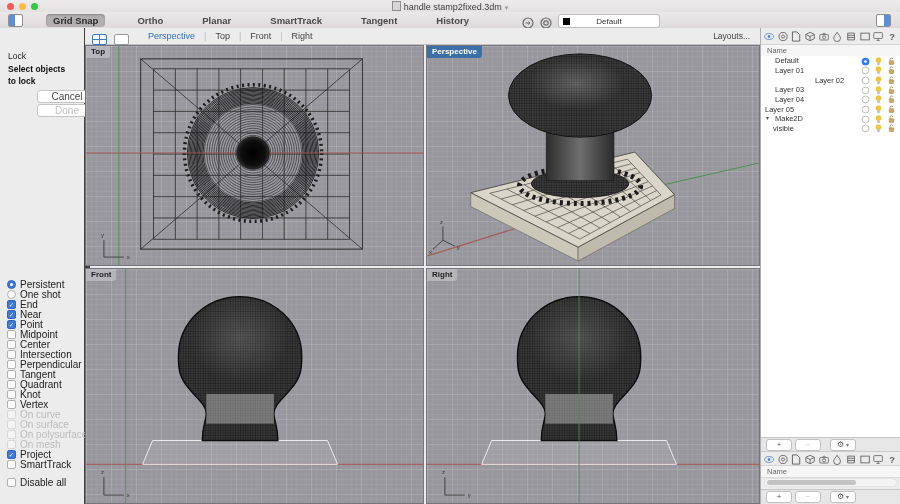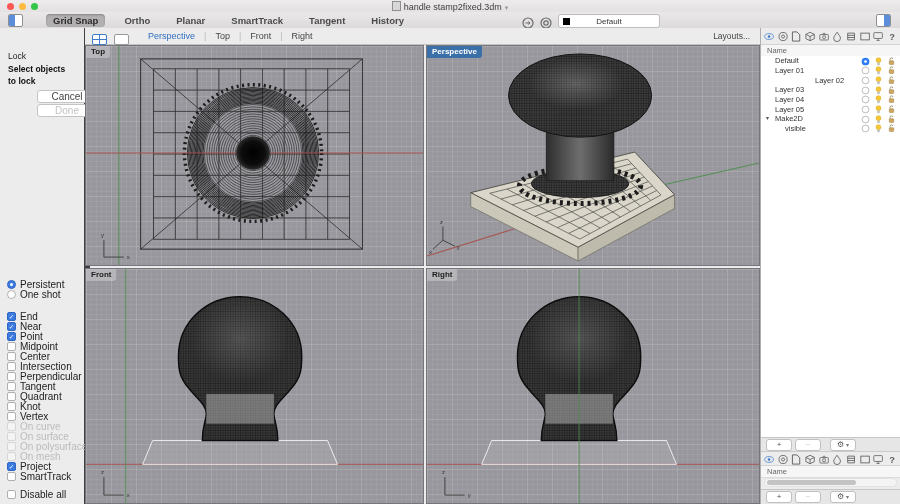--- a/index.html
+++ b/index.html
@@ -11,21 +11,21 @@
   .title-wrap{position:absolute;left:0;right:0;top:1px;text-align:center;font-size:9px;color:#3f3f3f;white-space:nowrap;}
   .doc-ico{display:inline-block;width:7px;height:8px;background:#d8d8d8;border:1px solid #8f8f8f;margin-right:3px;vertical-align:-1px;}
   .title-chev{color:#9a9a9a;font-size:7px;margin-left:3px;}
   
   .toolbar{position:absolute;top:12px;left:0;right:0;height:16px;background:linear-gradient(#eae8e9,#dcdadb);border-bottom:1px solid #b4b2b3;}
   .side-toggle{position:absolute;top:2px;width:13px;height:11px;border:1px solid #8f8f8f;border-radius:2px;background:#fff;overflow:hidden;}
   .side-toggle.left{left:8px;}
   .side-toggle.left::before{content:"";position:absolute;left:0;top:0;bottom:0;width:6px;background:#5b8dd9;}
   .side-toggle.right{right:9px;}
   .side-toggle.right::before{content:"";position:absolute;right:0;top:0;bottom:0;width:6px;background:#5b8dd9;}
-  .tb-buttons{position:absolute;left:46px;top:1.5px;display:flex;gap:12px;align-items:center;}
+  .tb-buttons{position:absolute;left:46px;top:1.5px;display:flex;gap:25px;align-items:center;}
   .tb-btn{font-size:9.5px;font-weight:bold;color:#4a4a4a;padding:1px 7px;border-radius:4px;white-space:nowrap;}
   .tb-btn.active{background:#b2b0b1;color:#2d2d2d;box-shadow:inset 0 1px 2px rgba(0,0,0,.25);}
   .tb-center{position:absolute;left:522px;top:2px;display:flex;align-items:center;gap:6px;}
   .circ{width:12px;height:12px;color:#6d6d6d;}
   .circ svg{width:100%;height:100%;}
   .layer-pill{width:100px;height:12px;background:#fff;border:1px solid #bdbdbd;border-radius:3px;display:flex;align-items:center;font-size:8px;color:#333;}
   .swatch{width:7px;height:7px;background:#000;margin:0 4px;flex:0 0 7px;}
   .pill-txt{flex:1;text-align:center;margin-right:15px;}
   
   .left-panel{position:absolute;top:28px;left:0;width:90px;bottom:0;background:#ececec;border-right:6px solid #404040;box-sizing:border-box;}
@@ -152,21 +152,21 @@
     <div class="btn done">Done</div>
     <div class="osnap" id="osnap-list">
         <div class="os-row">
           <span class="radio on"></span>
           <span class="os-label">Persistent</span>
         </div>
         <div class="os-row">
           <span class="radio"></span>
           <span class="os-label">One shot</span>
         </div>
-        <div class="os-row" style="margin-top: 12px;">
+        <div class="os-row" style="margin-top: 0;">
           <span class="cb on">✓</span>
           <span class="os-label">End</span>
         </div>
         <div class="os-row">
           <span class="cb on">✓</span>
           <span class="os-label">Near</span>
         </div>
         <div class="os-row">
           <span class="cb on">✓</span>
           <span class="os-label">Point</span>
@@ -577,21 +577,21 @@
           <span class="lic bulb"><svg viewBox="0 0 10 13">
               <circle cx="5" cy="4.6" r="3.6" fill="#f7c832" stroke="#c99f1e" stroke-width=".6"></circle>
               <rect x="3.6" y="8.4" width="2.8" height="3" rx=".6" fill="#cfcfcf" stroke="#999" stroke-width=".5"></rect>
             </svg></span>
           <span class="lic lock"><svg viewBox="0 0 10 13">
               <path d="M3 5.4V3.4a2 2 0 0 1 4-.4" fill="none" stroke="#8a7b52" stroke-width="1.1"></path>
               <rect x="1.8" y="5.4" width="6.4" height="5.4" rx="1" fill="#cfa75e" stroke="#9b7d3f" stroke-width=".7"></rect>
             </svg></span>
         </div>
         <div class="lrow">
-          <span class="lname" style="padding-left: 14px;">Layer 05</span>
+          <span class="lname" style="padding-left: 4px;">Layer 05</span>
           <span class="lic radio-c"><svg viewBox="0 0 10 10">
               <circle cx="5" cy="5" r="3.8" fill="#fff" stroke="#b6b6b6"></circle>
             </svg></span>
           <span class="lic bulb"><svg viewBox="0 0 10 13">
               <circle cx="5" cy="4.6" r="3.6" fill="#f7c832" stroke="#c99f1e" stroke-width=".6"></circle>
               <rect x="3.6" y="8.4" width="2.8" height="3" rx=".6" fill="#cfcfcf" stroke="#999" stroke-width=".5"></rect>
             </svg></span>
           <span class="lic lock"><svg viewBox="0 0 10 13">
               <path d="M3 5.4V3.4a2 2 0 0 1 4-.4" fill="none" stroke="#8a7b52" stroke-width="1.1"></path>
               <rect x="1.8" y="5.4" width="6.4" height="5.4" rx="1" fill="#cfa75e" stroke="#9b7d3f" stroke-width=".7"></rect>
@@ -606,21 +606,21 @@
           <span class="lic bulb"><svg viewBox="0 0 10 13">
               <circle cx="5" cy="4.6" r="3.6" fill="#f7c832" stroke="#c99f1e" stroke-width=".6"></circle>
               <rect x="3.6" y="8.4" width="2.8" height="3" rx=".6" fill="#cfcfcf" stroke="#999" stroke-width=".5"></rect>
             </svg></span>
           <span class="lic lock"><svg viewBox="0 0 10 13">
               <path d="M3 5.4V3.4a2 2 0 0 1 4-.4" fill="none" stroke="#8a7b52" stroke-width="1.1"></path>
               <rect x="1.8" y="5.4" width="6.4" height="5.4" rx="1" fill="#cfa75e" stroke="#9b7d3f" stroke-width=".7"></rect>
             </svg></span>
         </div>
         <div class="lrow">
-          <span class="lname" style="padding-left: 24px;">visible</span>
+          <span class="lname" style="padding-left: 12px;">visible</span>
           <span class="lic radio-c"><svg viewBox="0 0 10 10">
               <circle cx="5" cy="5" r="3.8" fill="#fff" stroke="#b6b6b6"></circle>
             </svg></span>
           <span class="lic bulb"><svg viewBox="0 0 10 13">
               <circle cx="5" cy="4.6" r="3.6" fill="#f7c832" stroke="#c99f1e" stroke-width=".6"></circle>
               <rect x="3.6" y="8.4" width="2.8" height="3" rx=".6" fill="#cfcfcf" stroke="#999" stroke-width=".5"></rect>
             </svg></span>
           <span class="lic lock"><svg viewBox="0 0 10 13">
               <path d="M3 5.4V3.4a2 2 0 0 1 4-.4" fill="none" stroke="#8a7b52" stroke-width="1.1"></path>
               <rect x="1.8" y="5.4" width="6.4" height="5.4" rx="1" fill="#cfa75e" stroke="#9b7d3f" stroke-width=".7"></rect>

